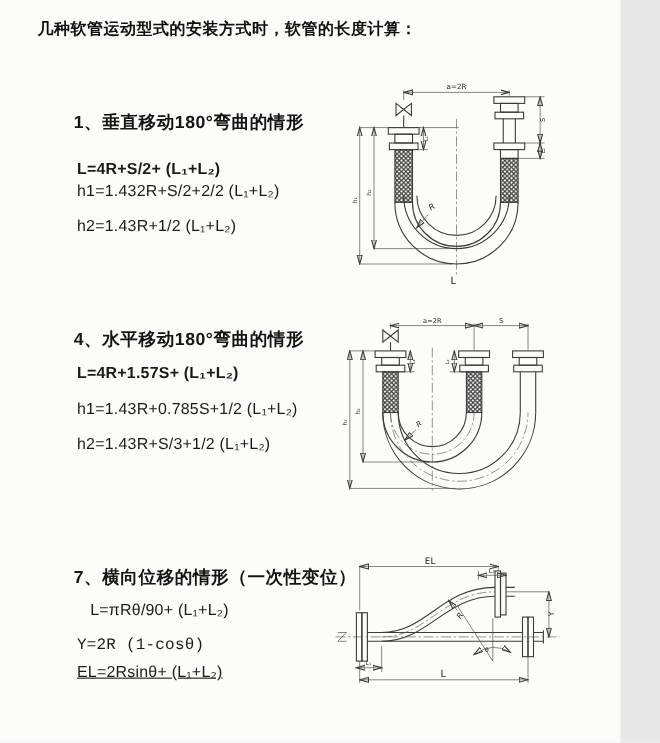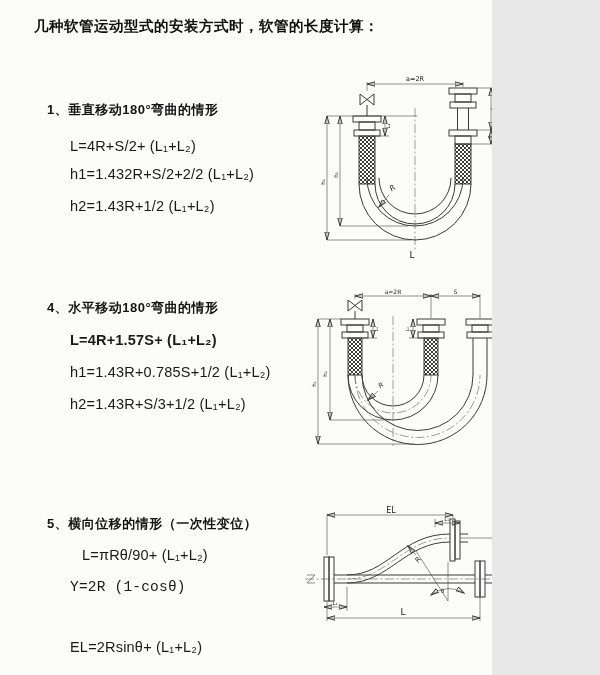--- a/index.html
+++ b/index.html
@@ -1,38 +1,38 @@
 <!DOCTYPE html>
 <html><head>
 <meta charset="utf-8">
 <style>
   html,body{margin:0;padding:0;background:#e8e8e8;}
-  #page{position:relative;width:492px;height:675px;background:#fcfcfa;overflow:hidden;
+  #page{position:relative;width:564px;height:675px;background:#fcfcfa;overflow:hidden;
         font-family:"Liberation Sans","DejaVu Sans",sans-serif;color:#151515;}
   .abs{position:absolute;white-space:nowrap;}
   .title{font-size:14.5px;font-weight:700;letter-spacing:0.5px;color:#0f0f0f;}
-  .heading{font-size:13px;font-weight:700;letter-spacing:0.5px;color:#141414;}
+  .heading{font-size:16px;font-weight:700;letter-spacing:0.5px;color:#141414;margin-left:20px;}
   .formula{font-size:14.5px;font-weight:400;letter-spacing:0.2px;color:#1a1a1a;}
   svg.dwg{position:absolute;overflow:visible;}
   .dwg line,.dwg path,.dwg rect{fill:none;stroke:#3b3b3b;stroke-width:1;}
   .dwg .dim{stroke:#474747;stroke-width:0.6;}
   .dwg .cl{stroke:#5c5c5c;stroke-width:0.6;stroke-dasharray:9 2.5 2 2.5;}
   .dwg .braid{fill:url(#braid);}
   .dwg text{fill:#1c1c1c;stroke:none;font-family:"DejaVu Sans",sans-serif;}
 </style>
 </head>
 <body>
 
 <div id="page">
 
   <div class="abs title" style="left:34px;top:17px;">几种软管运动型式的安装方式时，软管的长度计算：</div>
 
   <div>
     <div class="abs heading" style="left:47px;top:101px;">1、垂直移动180°弯曲的情形</div>
-    <div class="abs formula" style="left:70px;top:138px;">L=4R+S/2+ (L₁+L₂)</div>
+    <div class="abs formula" style="left:70px;top:146px;font-weight:bold;">L=4R+S/2+ (L₁+L₂)</div>
     <div class="abs formula" style="left:70px;top:166px;">h1=1.432R+S/2+2/2 (L₁+L₂)</div>
     <div class="abs formula" style="left:70px;top:198px;">h2=1.43R+1/2 (L₁+L₂)</div>
   </div>
 
   <svg class="dwg" style="left:315px;top:70px;" width="270" height="195" viewBox="0 0 270 195">
     <defs>
       <marker id="ah" orient="auto-start-reverse" markerUnits="userSpaceOnUse" markerWidth="9" markerHeight="7" refX="8" refY="3">
         <path d="M0,0.8 L8,3 L0,5.2 Z" fill="#3a3a3a" stroke="none"></path>
       </marker>
       <pattern id="braid" width="4" height="4" patternUnits="userSpaceOnUse">
@@ -183,24 +183,24 @@
       <line class="dim" x1="103" y1="33" x2="103" y2="52" marker-start="url(#ah)" marker-end="url(#ah)"></line>
       <line class="dim" x1="99" y1="52" x2="114" y2="52"></line>
       <text x="98.5" y="43" font-size="4.5" text-anchor="middle" transform="rotate(-90 98.5 43)">L₂</text>
 
       <text x="72" y="101" font-size="6.5" font-style="italic" text-anchor="middle" transform="rotate(-35 72 101)">R</text>
       <line class="dim" x1="68" y1="105" x2="58" y2="114" marker-end="url(#ah)"></line>
     </g>
   </svg>
 
   <div>
-    <div class="abs heading" style="left:47px;top:515px;">5、横向位移的情形（一次性变位）</div>
+    <div class="abs heading" style="left:47px;top:515px;">7、横向位移的情形（一次性变位）</div>
     <div class="abs formula" style="left:70px;top:547px;margin-left:12px;">L=πRθ/90+ (L₁+L₂)</div>
     <div class="abs formula" style="left:70px;top:579px;font-family:Liberation Mono, monospace;">Y=2R (1-cosθ)</div>
-    <div class="abs formula" style="left:70px;top:639px;">EL=2Rsinθ+ (L₁+L₂)</div>
+    <div class="abs formula" style="left:70px;top:603px;text-decoration:underline;">EL=2Rsinθ+ (L₁+L₂)</div>
   </div>
 
   <svg class="dwg" style="left:303px;top:505px;" width="292" height="142" viewBox="0 0 292 142">
 
     <g>
       <line class="cl" x1="2" y1="74" x2="206" y2="74"></line>
       <path class="dim" d="M4,70 L12,70 L4,78 L12,78"></path>
     </g>
 
     <g>

